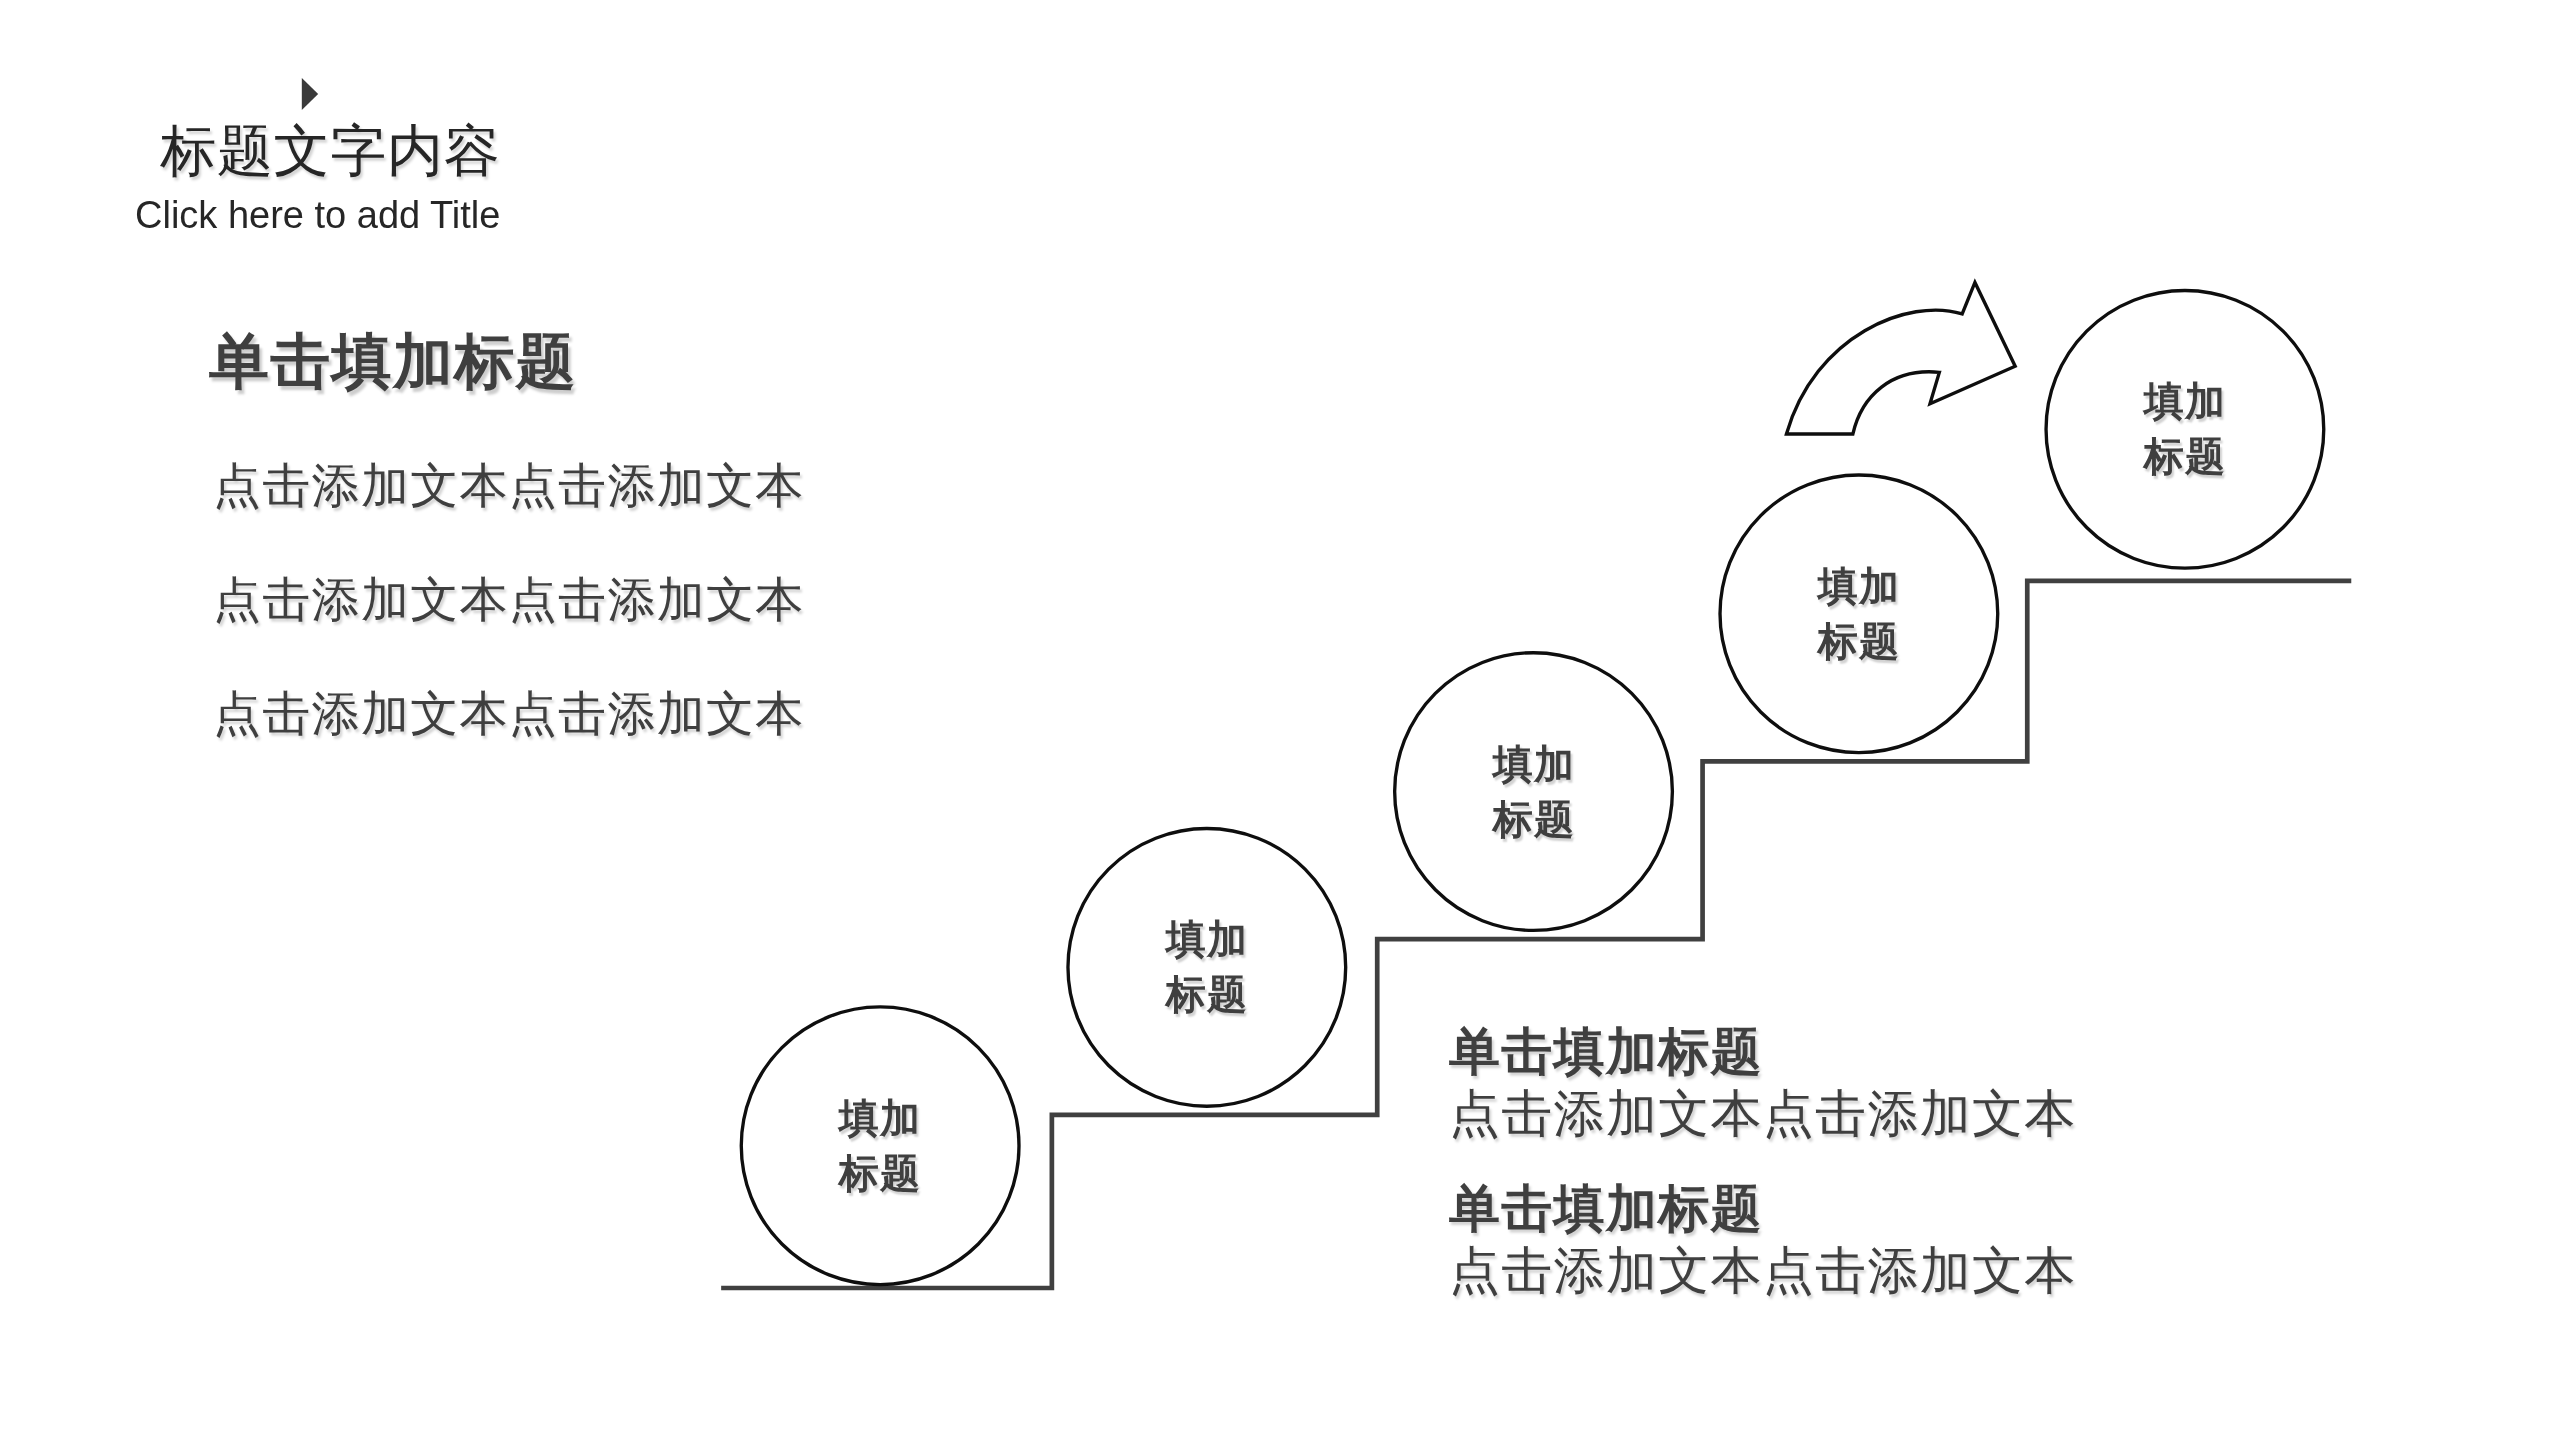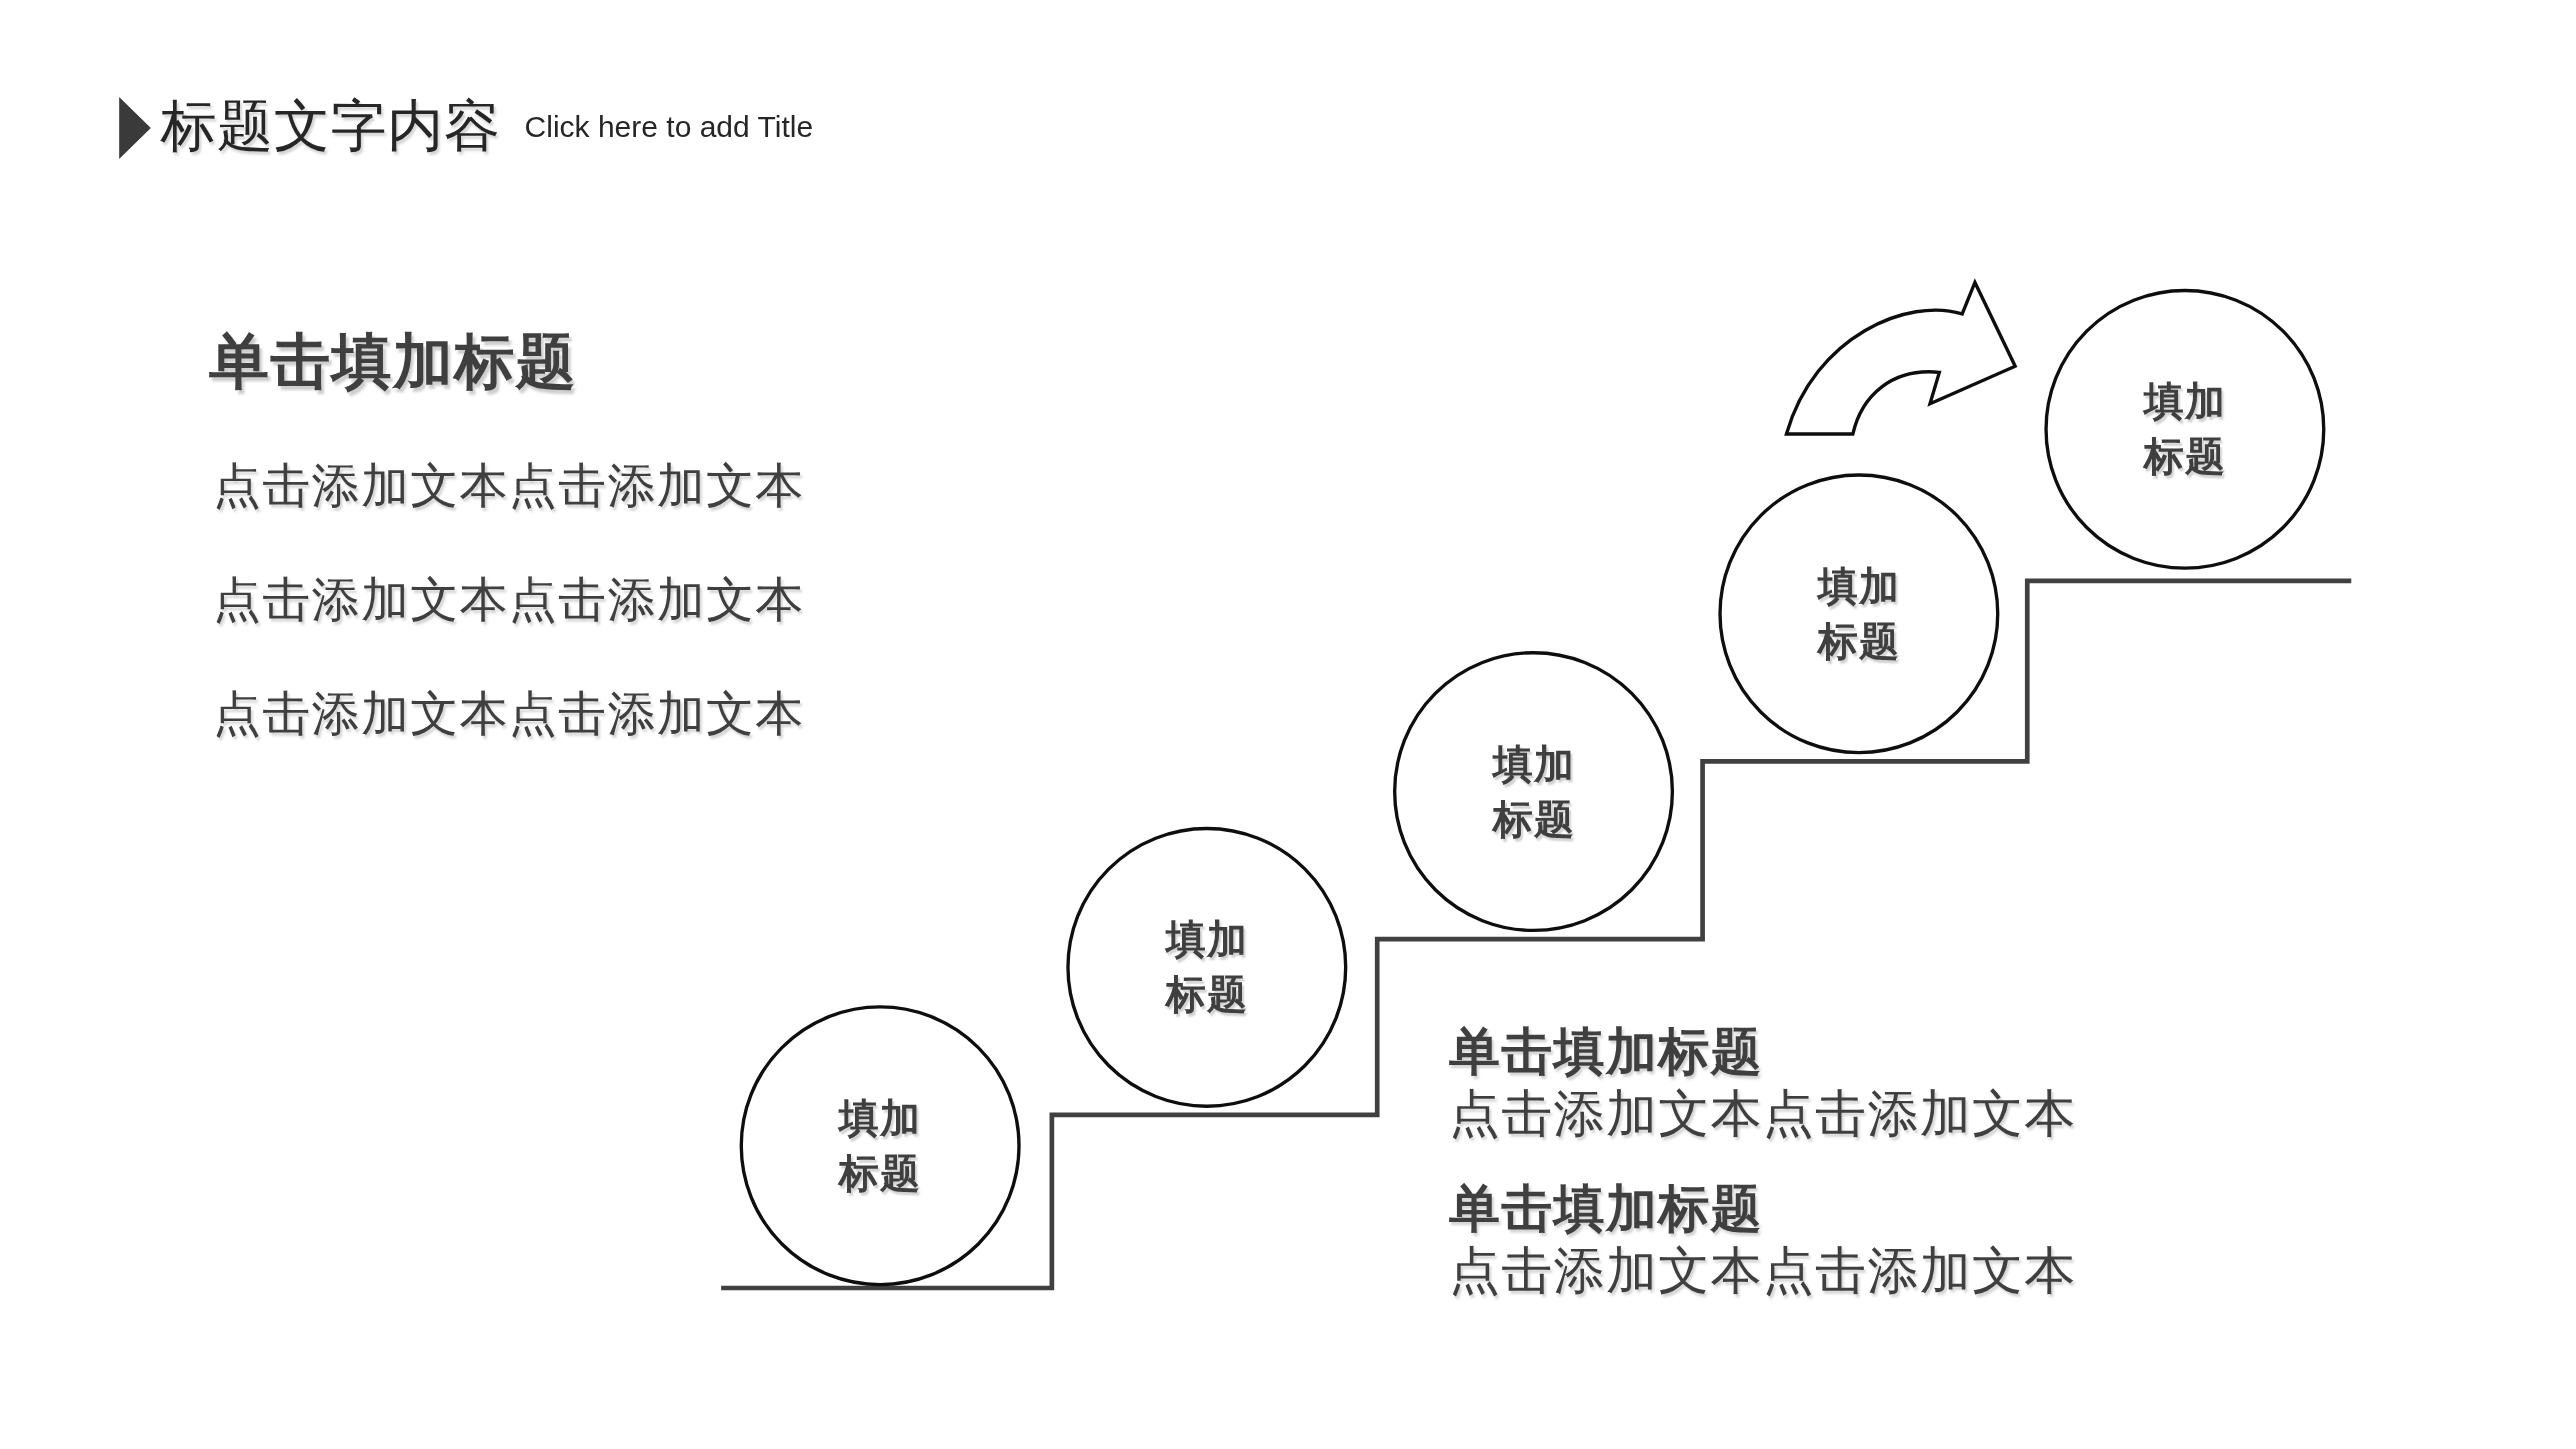--- a/index.html
+++ b/index.html
@@ -16,39 +16,39 @@
     background:var(--bg);
     font-family:"Liberation Sans","DejaVu Sans",sans-serif;
     position:relative;
     overflow:hidden;
   }
   .slide{position:absolute;inset:0;background:var(--bg);}
   .diagram-svg{position:absolute;left:0;top:0;width:2576px;height:1449px;}
 
   
   .header-row{
-    position:absolute;left:119px;top:85px;
-    display:flex;align-items:center;
+    position:absolute;left:119px;top:74px;
+    display:flex;align-items:flex-end;flex-direction:column;
   }
   .title-marker{
     width:32px;height:62px;flex:0 0 32px;
     align-self:center;margin-top:4px;
   }
   .page-title{
     font-size:56px;line-height:82px;
     color:var(--title-text);
     letter-spacing:0.7px;
     margin-left:9.4px;
     text-shadow:2px 3.4px 2.7px rgba(0,0,0,0.18);
     white-space:nowrap;
   }
   .page-subtitle{
-    font-size:30px;line-height:47px;
+    font-size:38px;line-height:47px;
     color:var(--title-text);
-    margin-left:24px;
+    margin-left:16px;
     white-space:nowrap;
   }
 
   
   .left-heading{
     position:absolute;left:209px;top:321px;
     font-size:60px;line-height:81px;font-weight:bold;
     color:var(--body-text);letter-spacing:1.3px;
     text-shadow:2.7px 4px 2.7px rgba(0,0,0,0.20);
     white-space:nowrap;

